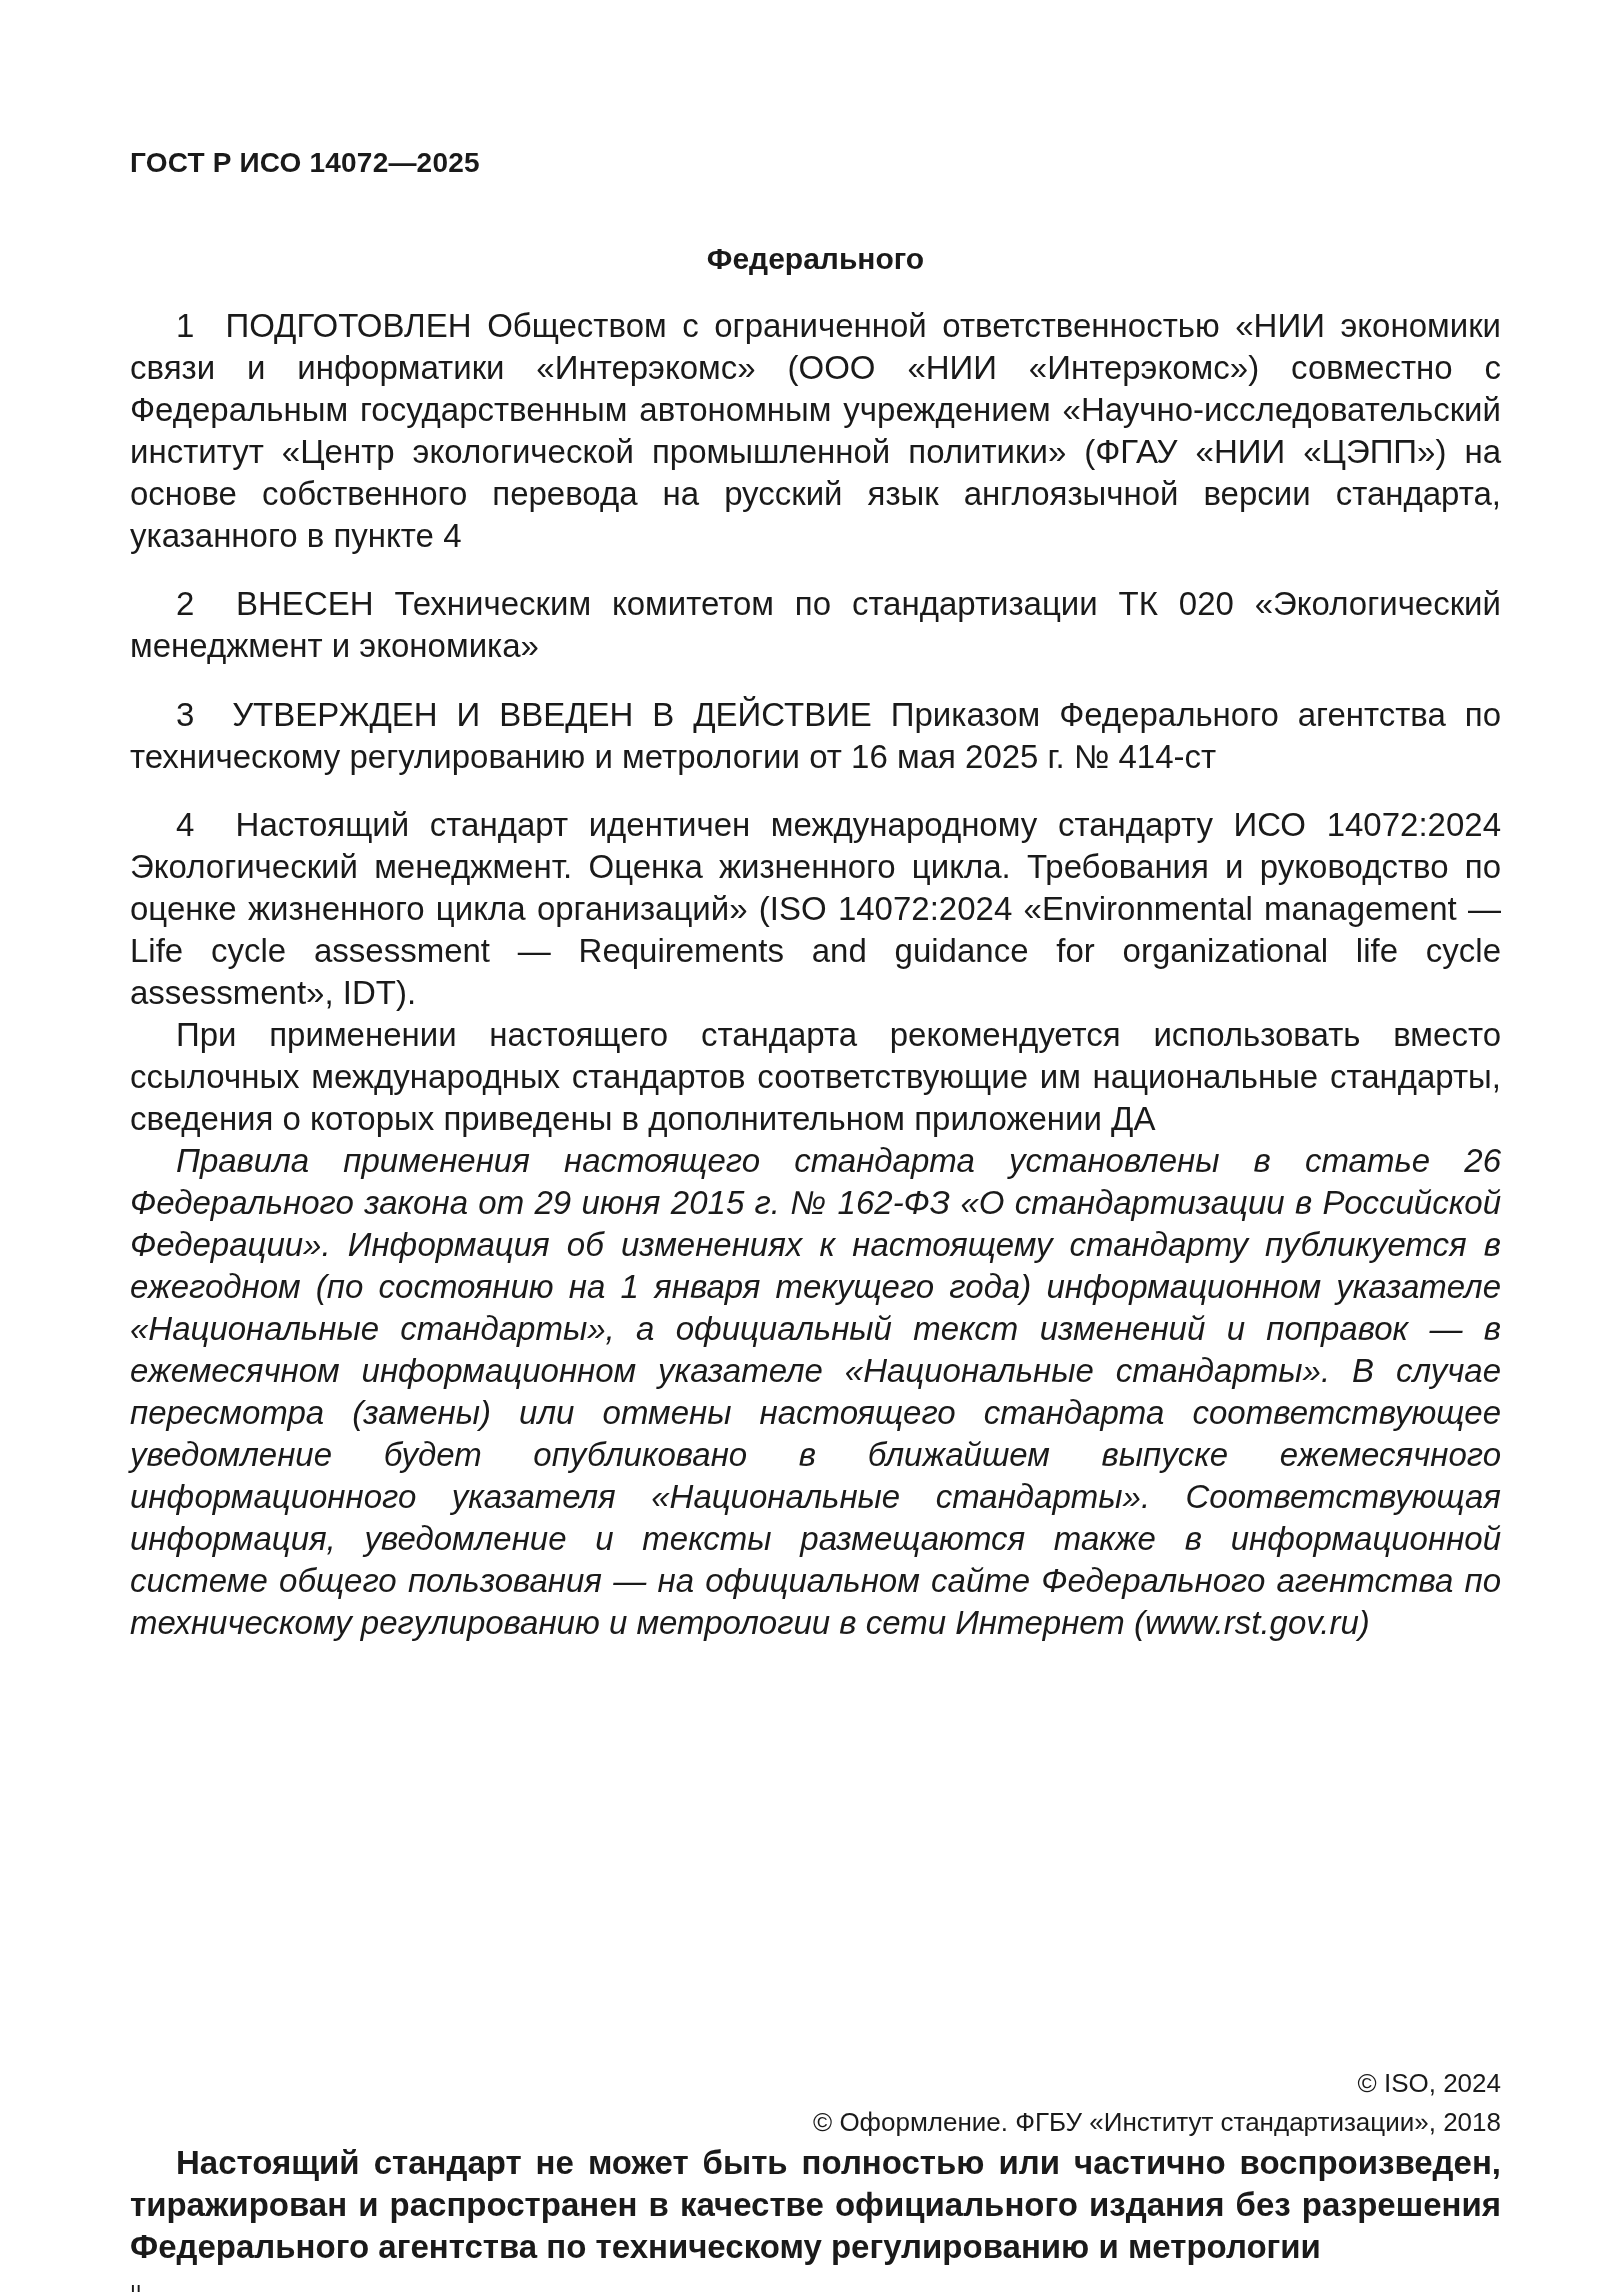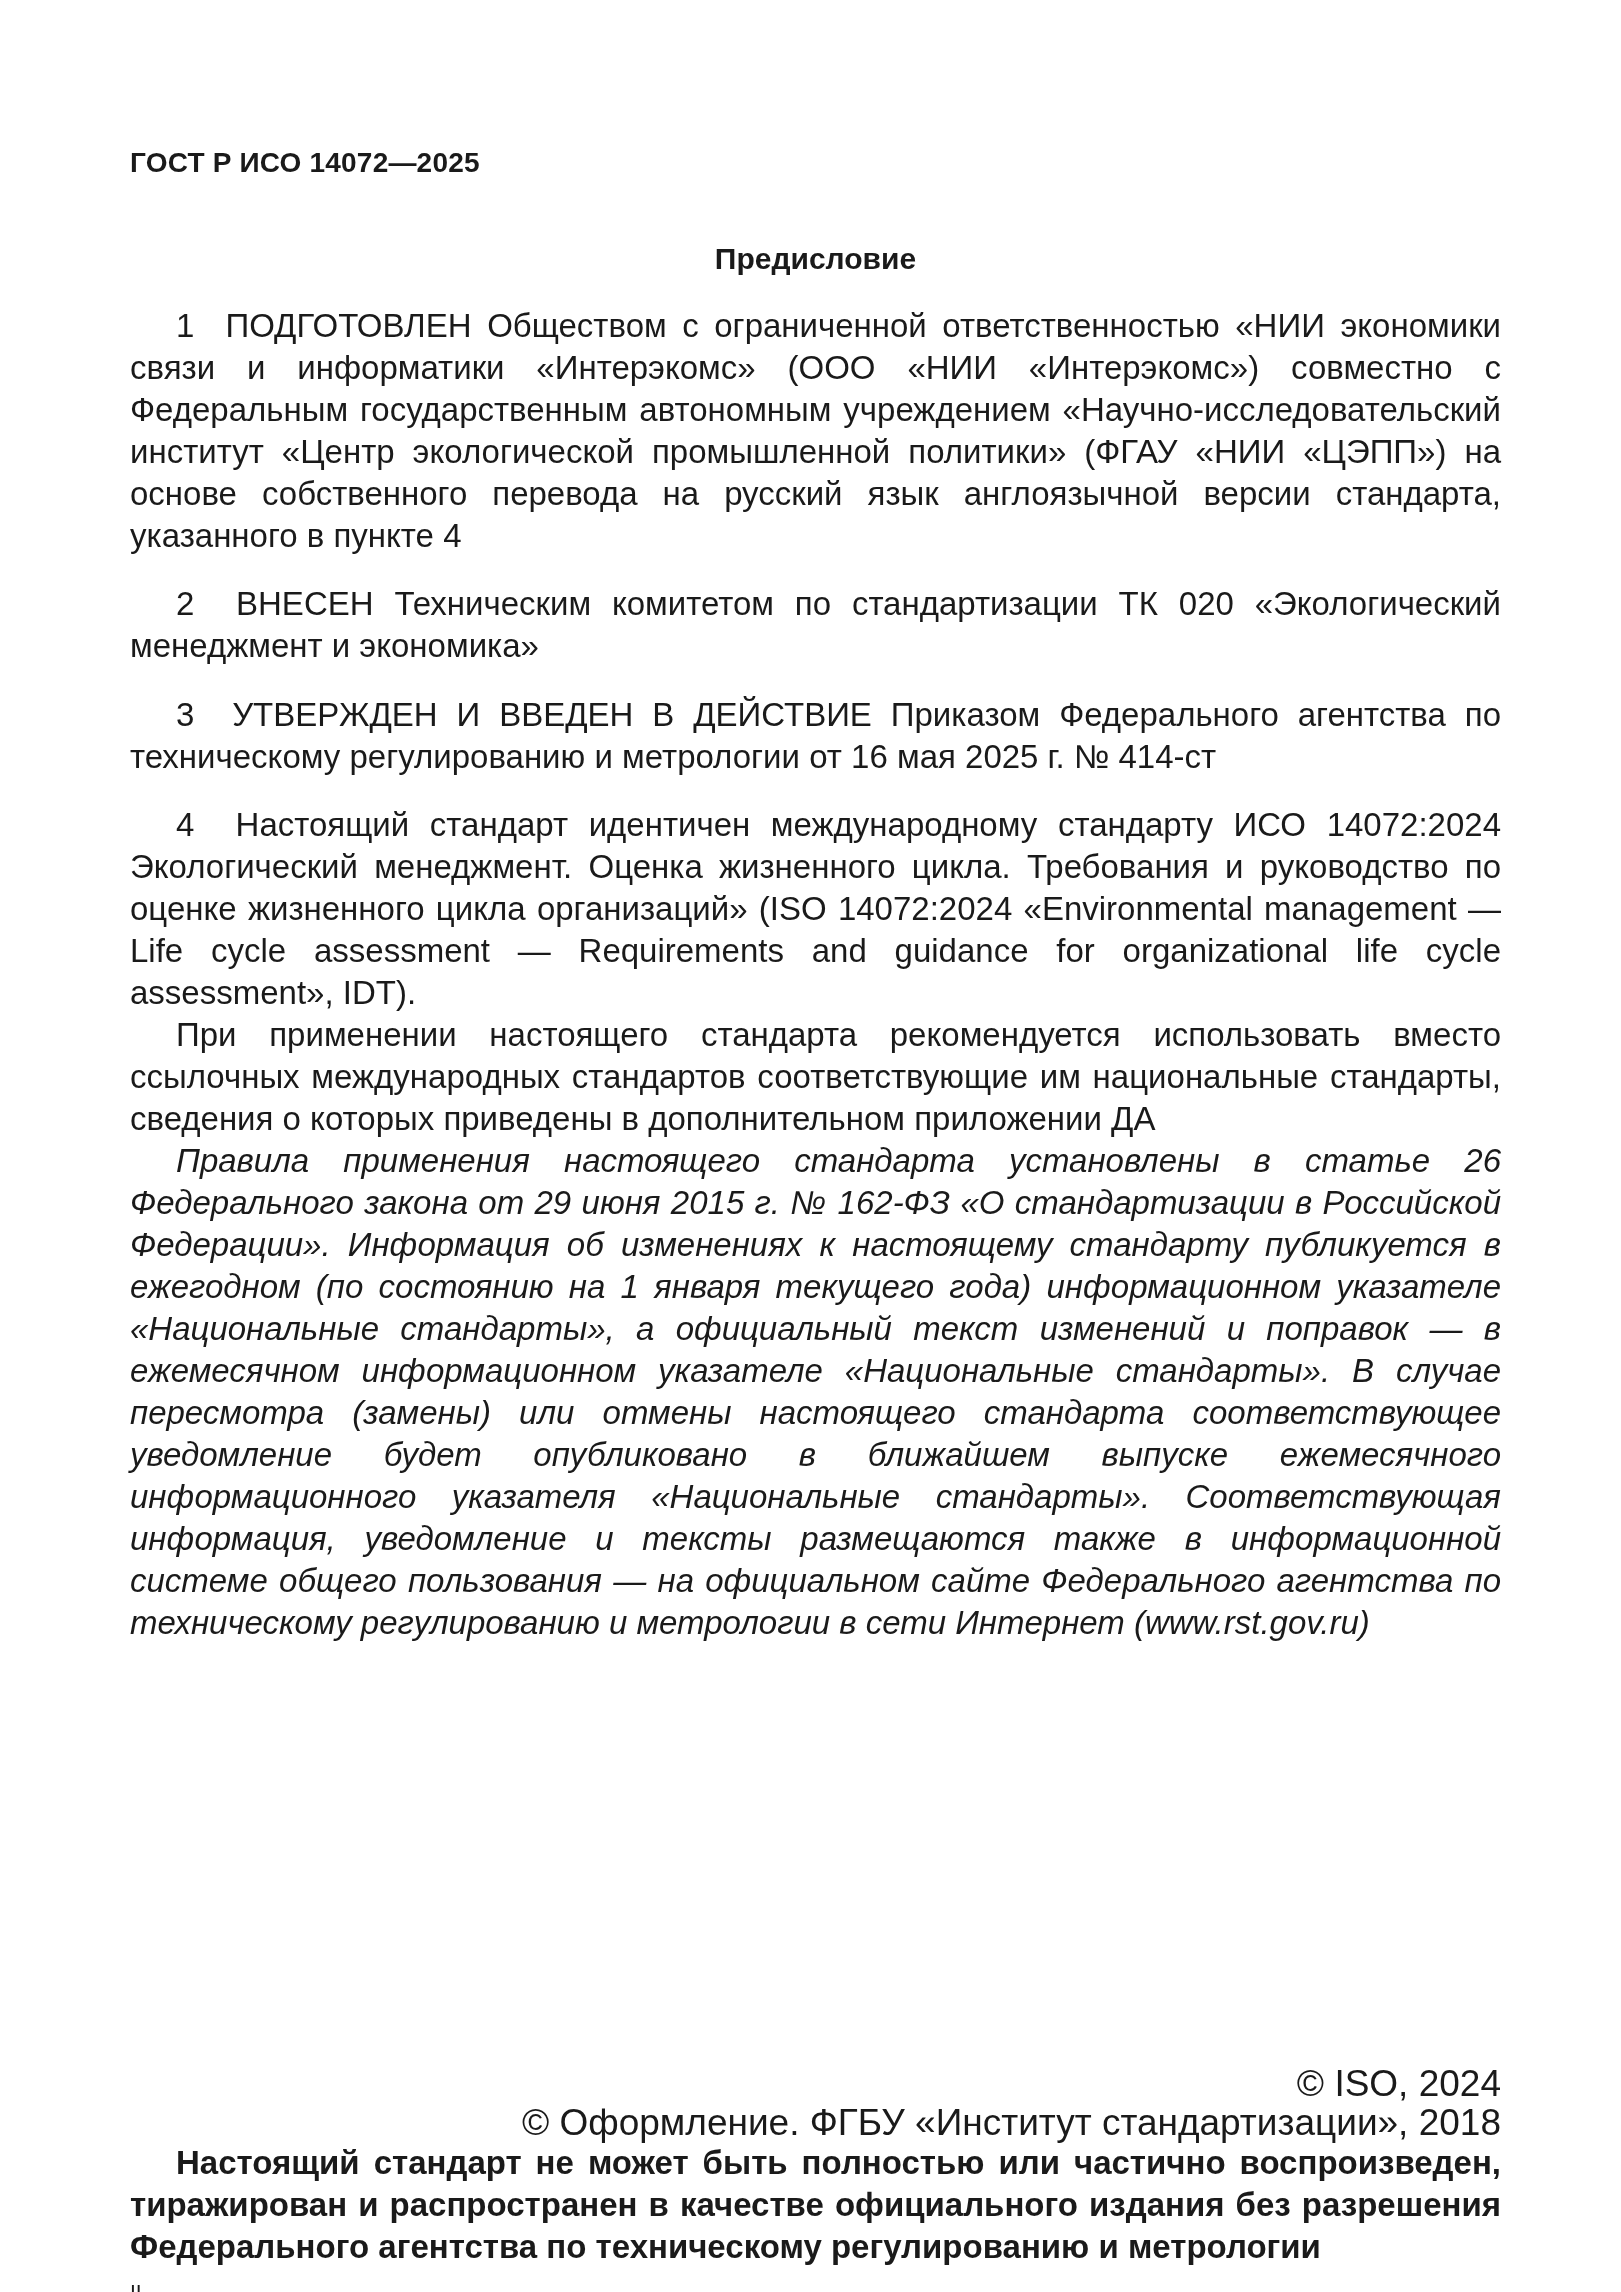--- a/index.html
+++ b/index.html
@@ -46,21 +46,21 @@
   p.item-gap {
     margin-top: 26.5px;
   }
   .legal-note {
     font-style: italic;
     margin-top: 94px;
   }
   .copyright-block {
     margin-top: 420px;
     text-align: right;
-    font-size: 37px;
+    font-size: 26px;
     line-height: 39px;
   }
   .restriction {
     margin-top: 17.6px;
     font-weight: bold;
   }
   .page-number {
     font-size: 21px;
     line-height: 35px;
     margin-top: 5.9px;
@@ -68,21 +68,21 @@
   }
 </style>
 </head>
 <body>
 
 <div class="page">
   <div class="content">
 
     <div class="doc-code">ГОСТ Р ИСО 14072—2025</div>
 
-    <h1 class="title">Предисловие</h1>
+    <h1 class="title">Федерального</h1>
 
     <p class="body-par item-gap">1&nbsp;&nbsp;ПОДГОТОВЛЕН Обществом с ограниченной ответственностью «НИИ экономики связи и информатики «Интерэкомс» (ООО «НИИ «Интерэкомс») совместно с Федеральным государственным автономным учреждением «Научно-исследовательский институт «Центр экологической промышленной политики» (ФГАУ «НИИ «ЦЭПП») на основе собственного перевода на русский язык англоязычной версии стандарта, указанного в пункте 4</p>
 
     <p class="body-par item-gap">2&nbsp;&nbsp;ВНЕСЕН Техническим комитетом по стандартизации ТК 020 «Экологический менеджмент и экономика»</p>
 
     <p class="body-par item-gap">3&nbsp;&nbsp;УТВЕРЖДЕН И ВВЕДЕН В ДЕЙСТВИЕ Приказом Федерального агентства по техническому регулированию и метрологии от 16 мая 2025 г. № 414-ст</p>
 
     <p class="body-par item-gap">4&nbsp;&nbsp;Настоящий стандарт идентичен международному стандарту ИСО 14072:2024 Экологический менеджмент. Оценка жизненного цикла. Требования и руководство по оценке жизненного цикла организаций» (ISO 14072:2024 «Environmental management — Life cycle assessment — Requirements and guidance for organizational life cycle assessment», IDT).</p>
 
     <p class="body-par">При применении настоящего стандарта рекомендуется использовать вместо ссылочных международных стандартов соответствующие им национальные стандарты, сведения о которых приведены в дополнительном приложении ДА</p>

